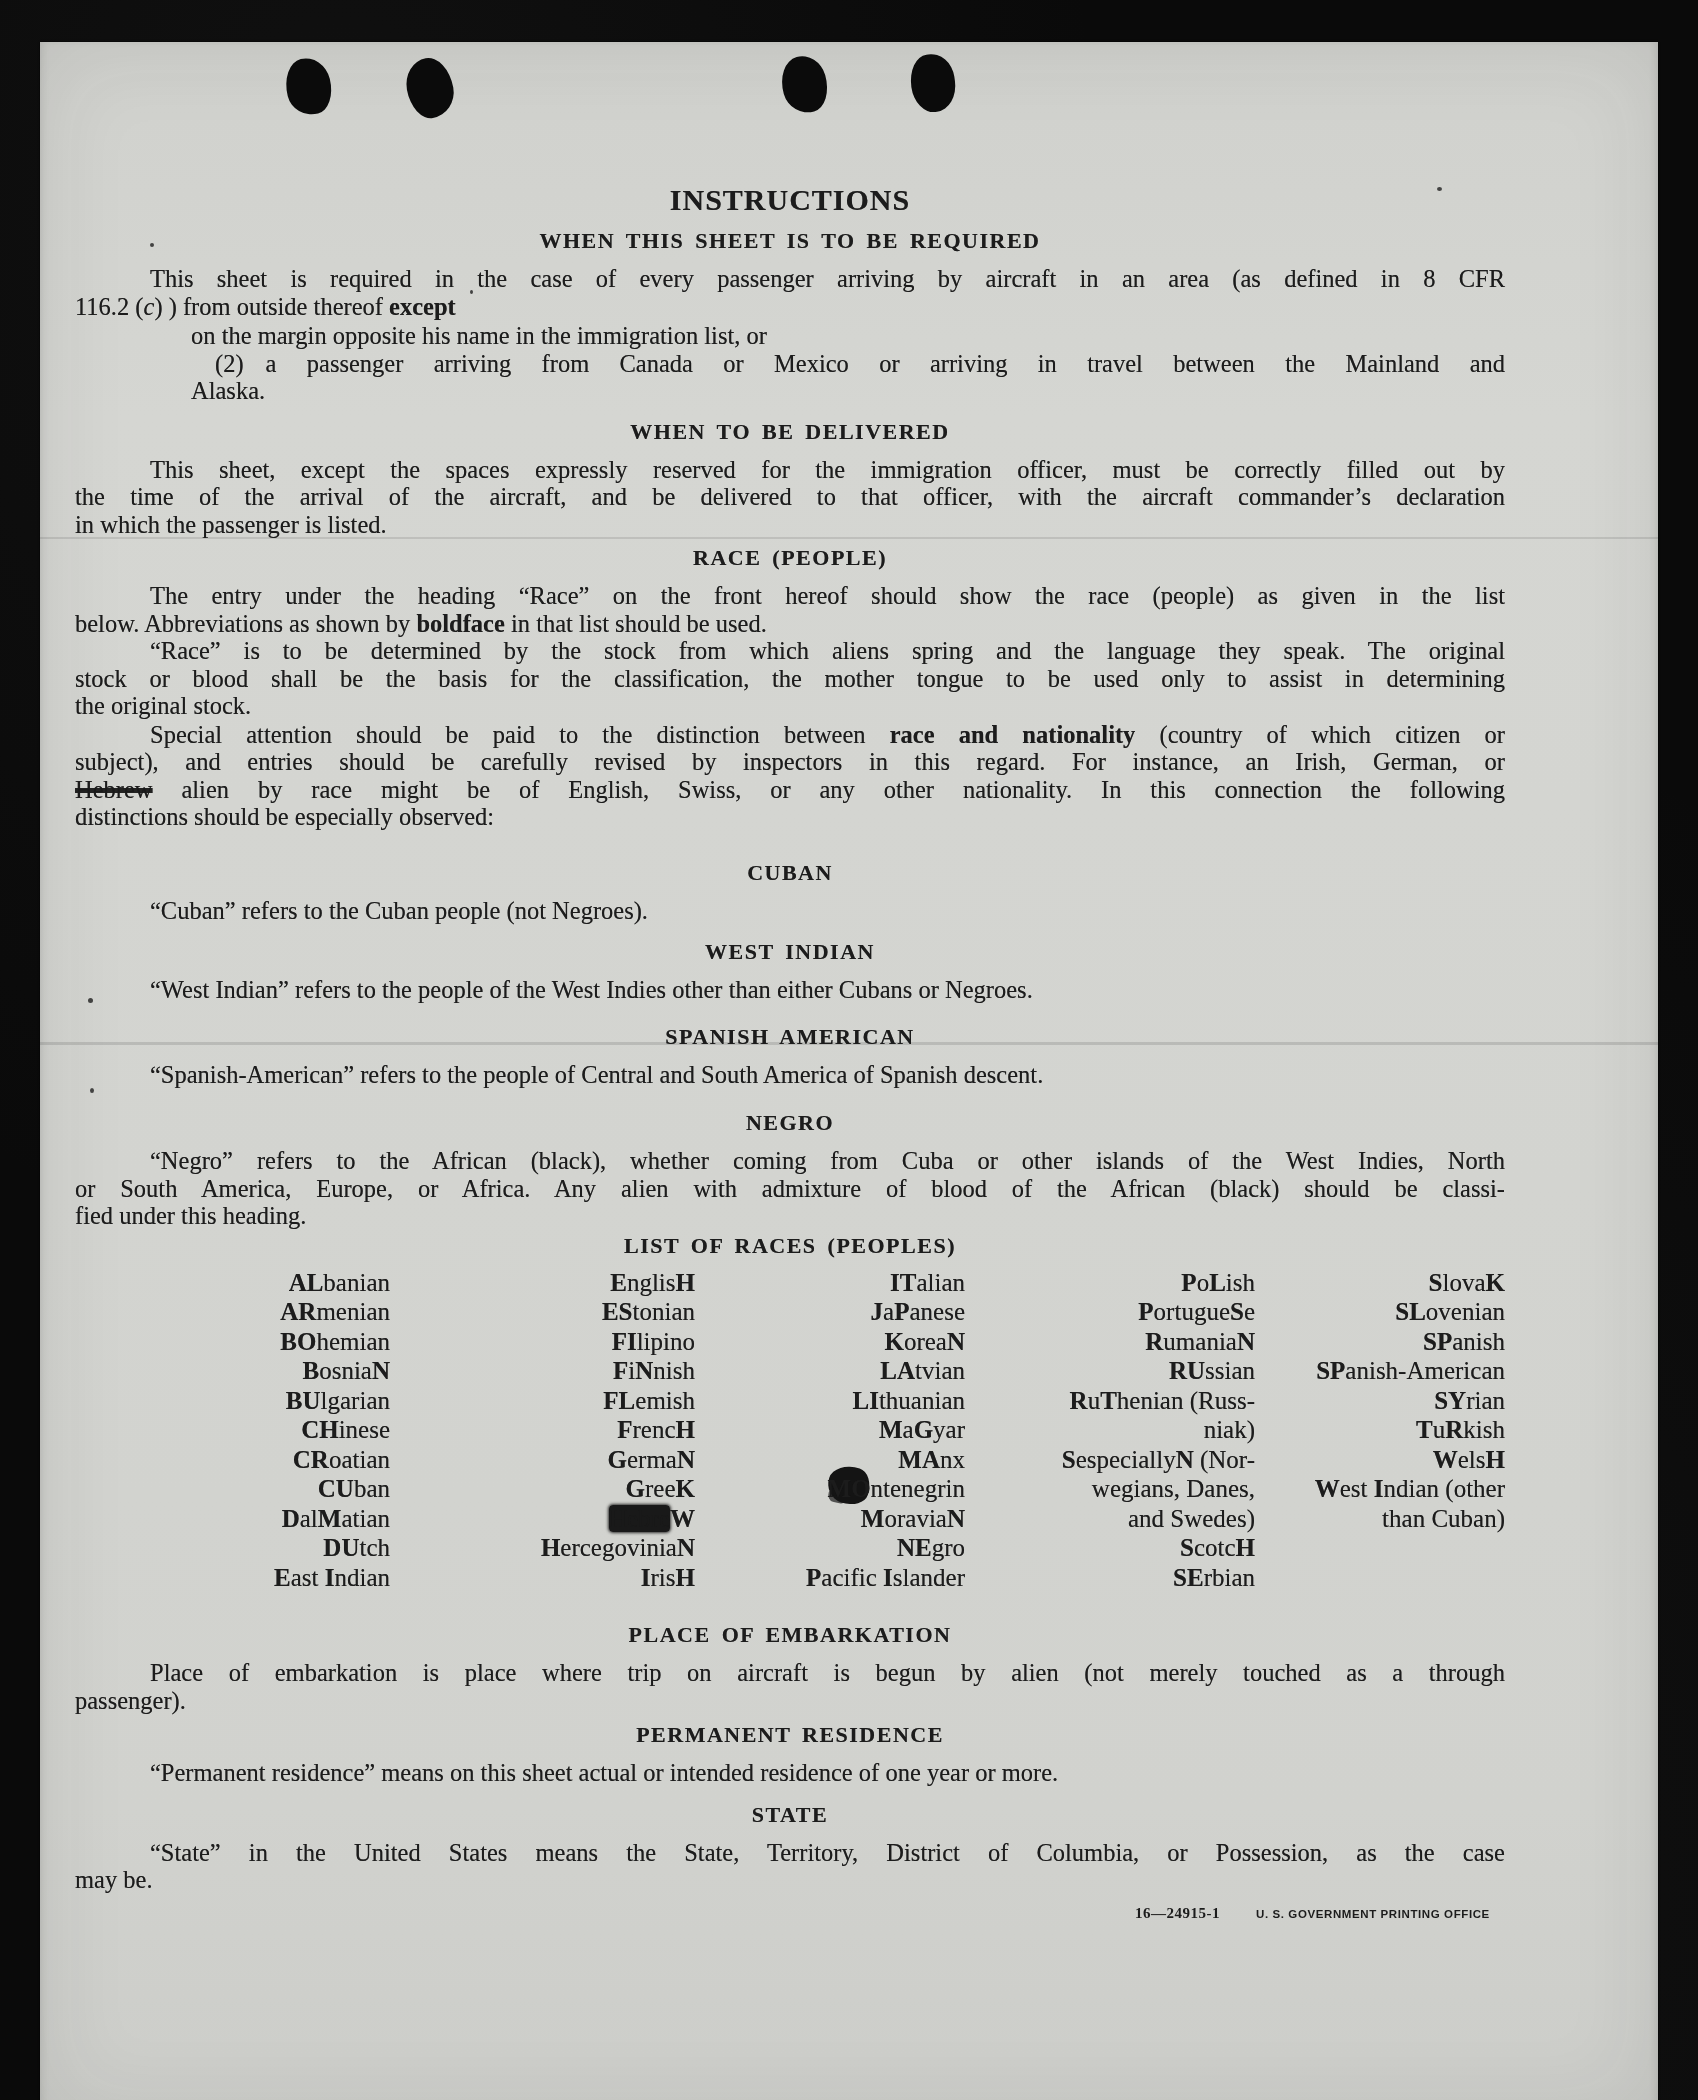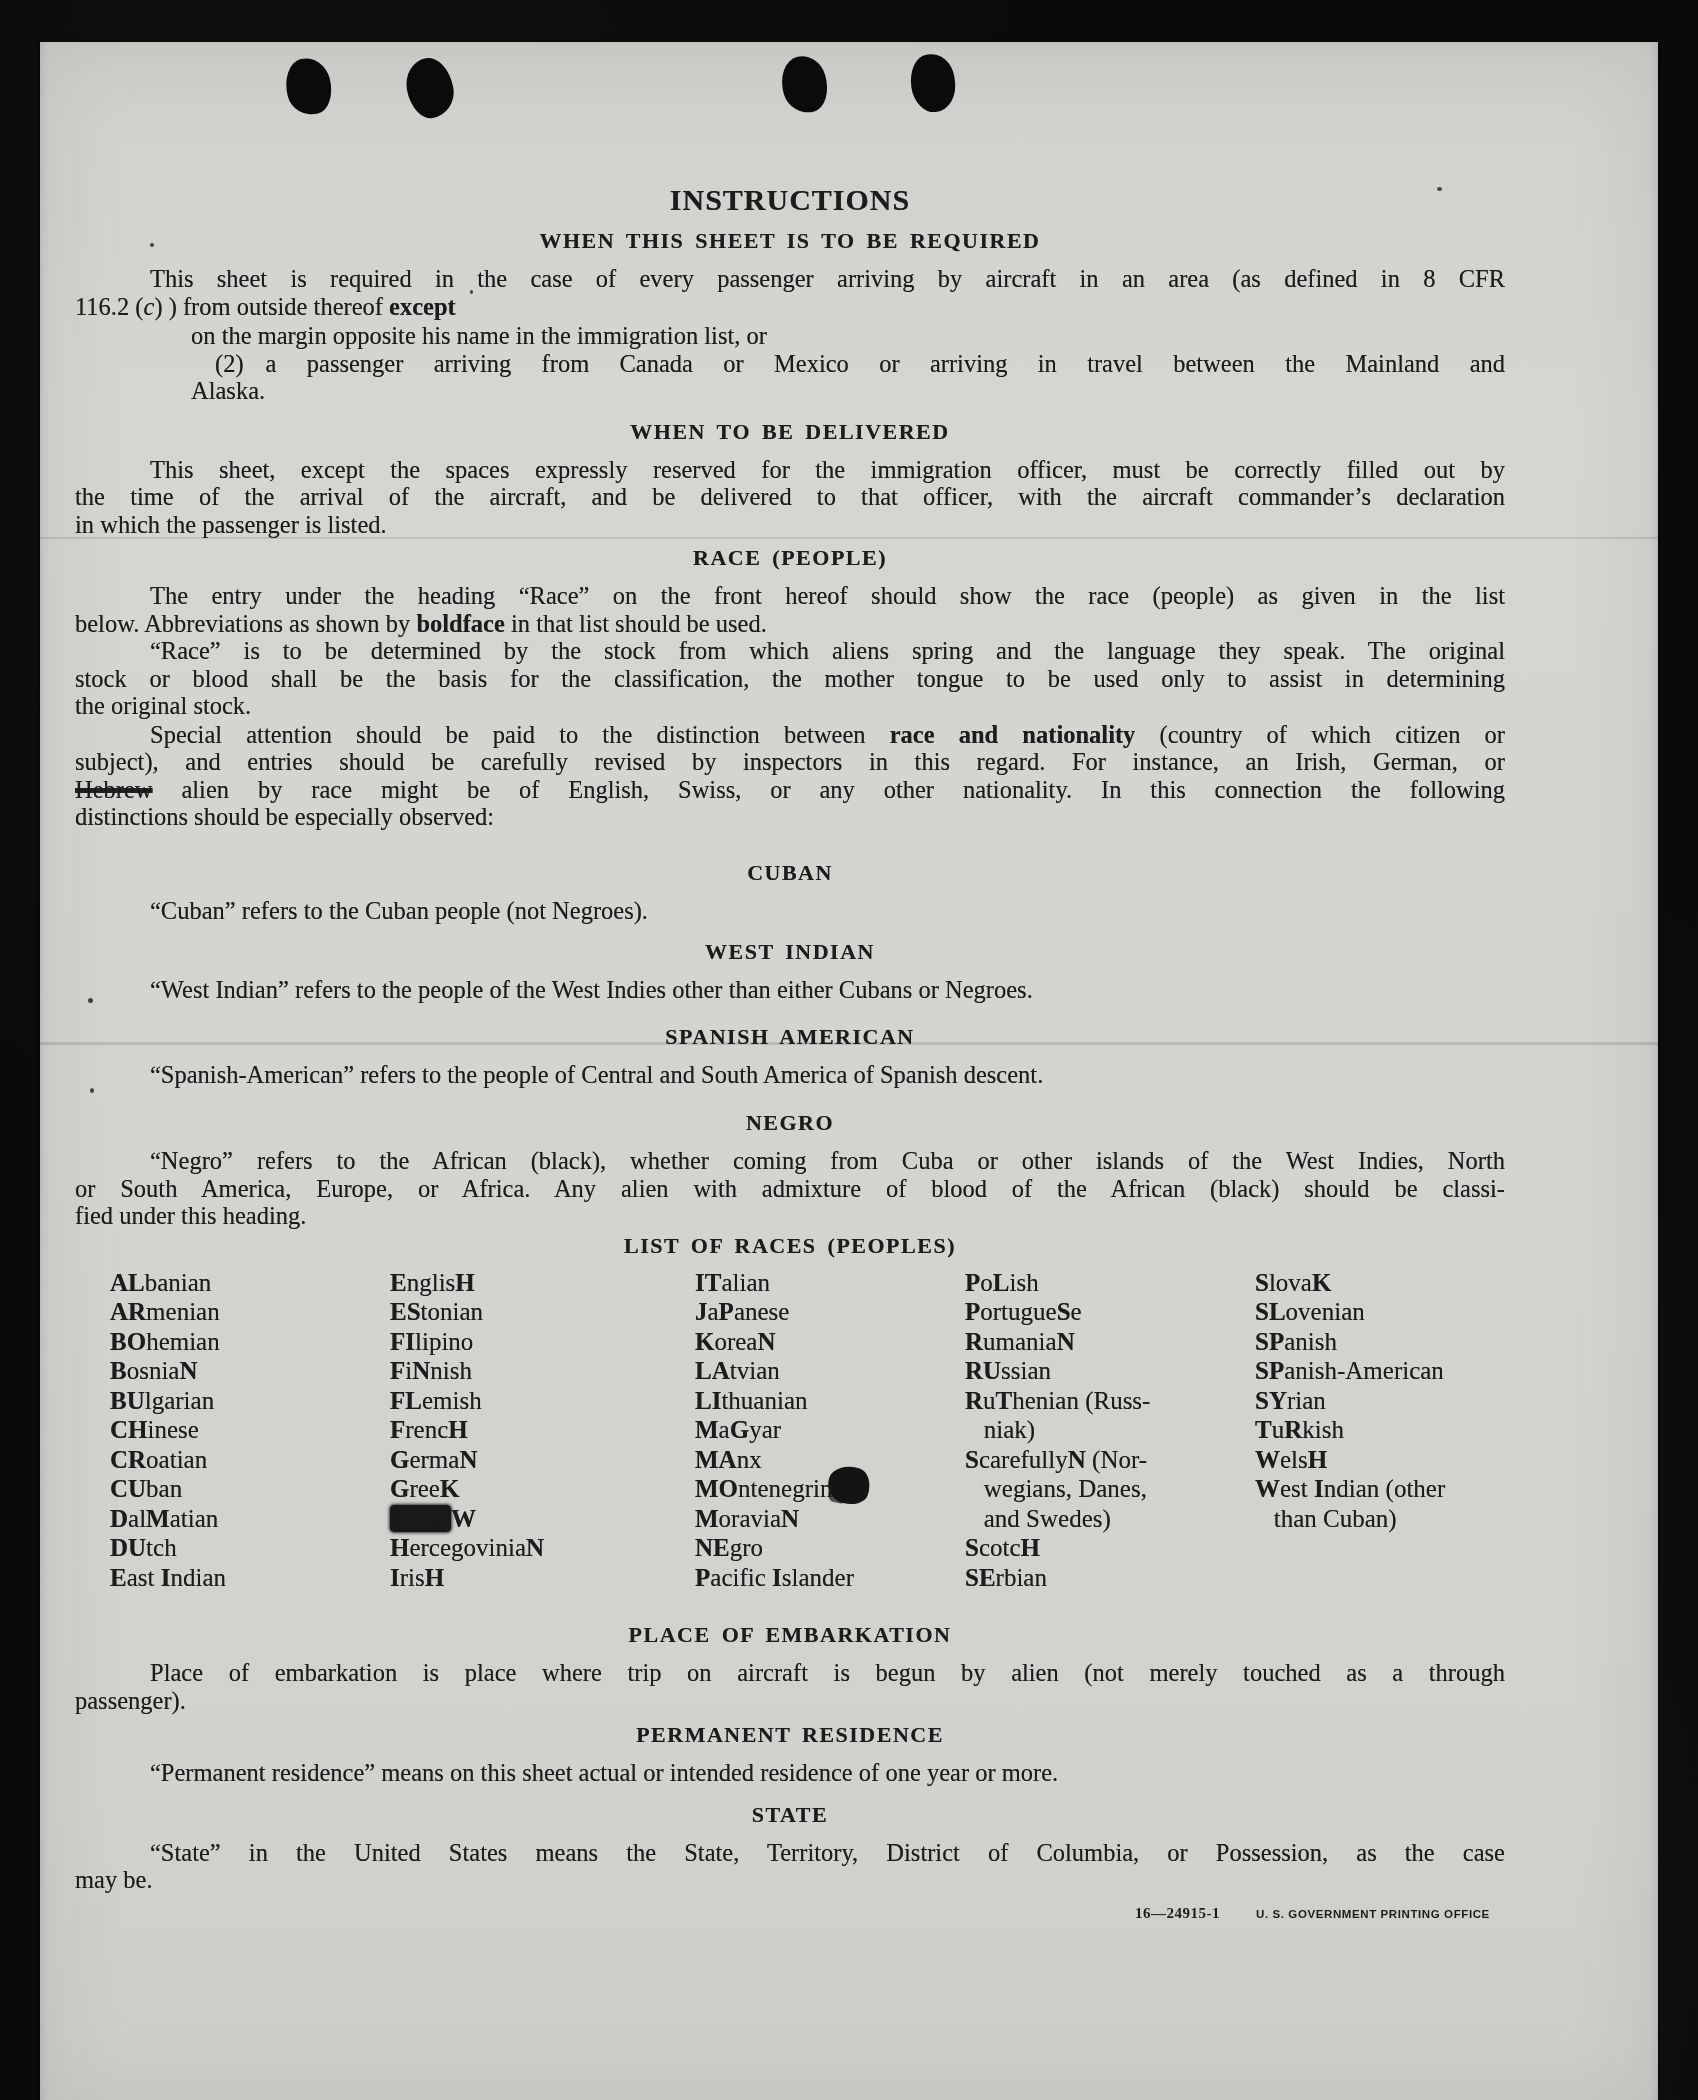--- a/index.html
+++ b/index.html
@@ -25,21 +25,21 @@
   .indent { text-indent:75px; }
   .lastline { white-space:normal; }
   .single { text-indent:75px; }
   .li1 { margin-left:140px; }
   .li2 { margin-left:116px; }
   .marker { margin-right:22px; }
   .strike { text-decoration:line-through; text-decoration-thickness:4.5px; text-decoration-color:rgba(25,25,25,.9); }
   b { font-weight:bold; }
 
   .races { display:flex; padding-left:35px; font-size:25px; line-height:29.5px; }
-  .race-col { flex:0 0 auto; }
+  .race-col { flex:0 0 auto;text-align:right; }
   .race-col:nth-child(1){ width:280px; } .race-col:nth-child(2){ width:305px; }
   .race-col:nth-child(3){ width:270px; } .race-col:nth-child(4){ width:290px; }
   .race-col:nth-child(5){ width:250px; }
   .race-entry { white-space:pre-wrap; }
   .rb { font-weight:bold; }
   .redacted { background:#191919; color:#191919; border-radius:4px;
       box-shadow:0 0 3px 1px rgba(22,22,22,.85); }
 
   .punch-hole { position:absolute; background:#0b0b0b; }
   .hole1 { left:246px; top:16px;  width:45px; height:57px; border-radius:48% 52% 44% 56%/58% 46% 54% 42%; transform:rotate(-14deg); }
@@ -181,21 +181,21 @@
           <div class="race-entry"><span class="rb">NE</span><span>gro</span></div>
           <div class="race-entry"><span class="rb">P</span><span>acific </span><span class="rb">I</span><span>slander</span></div>
         </div>
         <div class="race-col">
           <div class="race-entry"><span class="rb">P</span><span>o</span><span class="rb">L</span><span>ish</span></div>
           <div class="race-entry"><span class="rb">P</span><span>ortugue</span><span class="rb">S</span><span>e</span></div>
           <div class="race-entry"><span class="rb">R</span><span>umania</span><span class="rb">N</span></div>
           <div class="race-entry"><span class="rb">RU</span><span>ssian</span></div>
           <div class="race-entry"><span class="rb">R</span><span>u</span><span class="rb">T</span><span>henian (Russ-
    niak)</span></div>
-          <div class="race-entry"><span class="rb">S</span><span>carefully</span><span class="rb">N</span><span> (Nor-
+          <div class="race-entry"><span class="rb">S</span><span>especially</span><span class="rb">N</span><span> (Nor-
    wegians, Danes,
    and Swedes)</span></div>
           <div class="race-entry"><span class="rb">S</span><span>cotc</span><span class="rb">H</span></div>
           <div class="race-entry"><span class="rb">SE</span><span>rbian</span></div>
         </div>
         <div class="race-col">
           <div class="race-entry"><span class="rb">S</span><span>lova</span><span class="rb">K</span></div>
           <div class="race-entry"><span class="rb">SL</span><span>ovenian</span></div>
           <div class="race-entry"><span class="rb">SP</span><span>anish</span></div>
           <div class="race-entry"><span class="rb">SP</span><span>anish-American</span></div>

